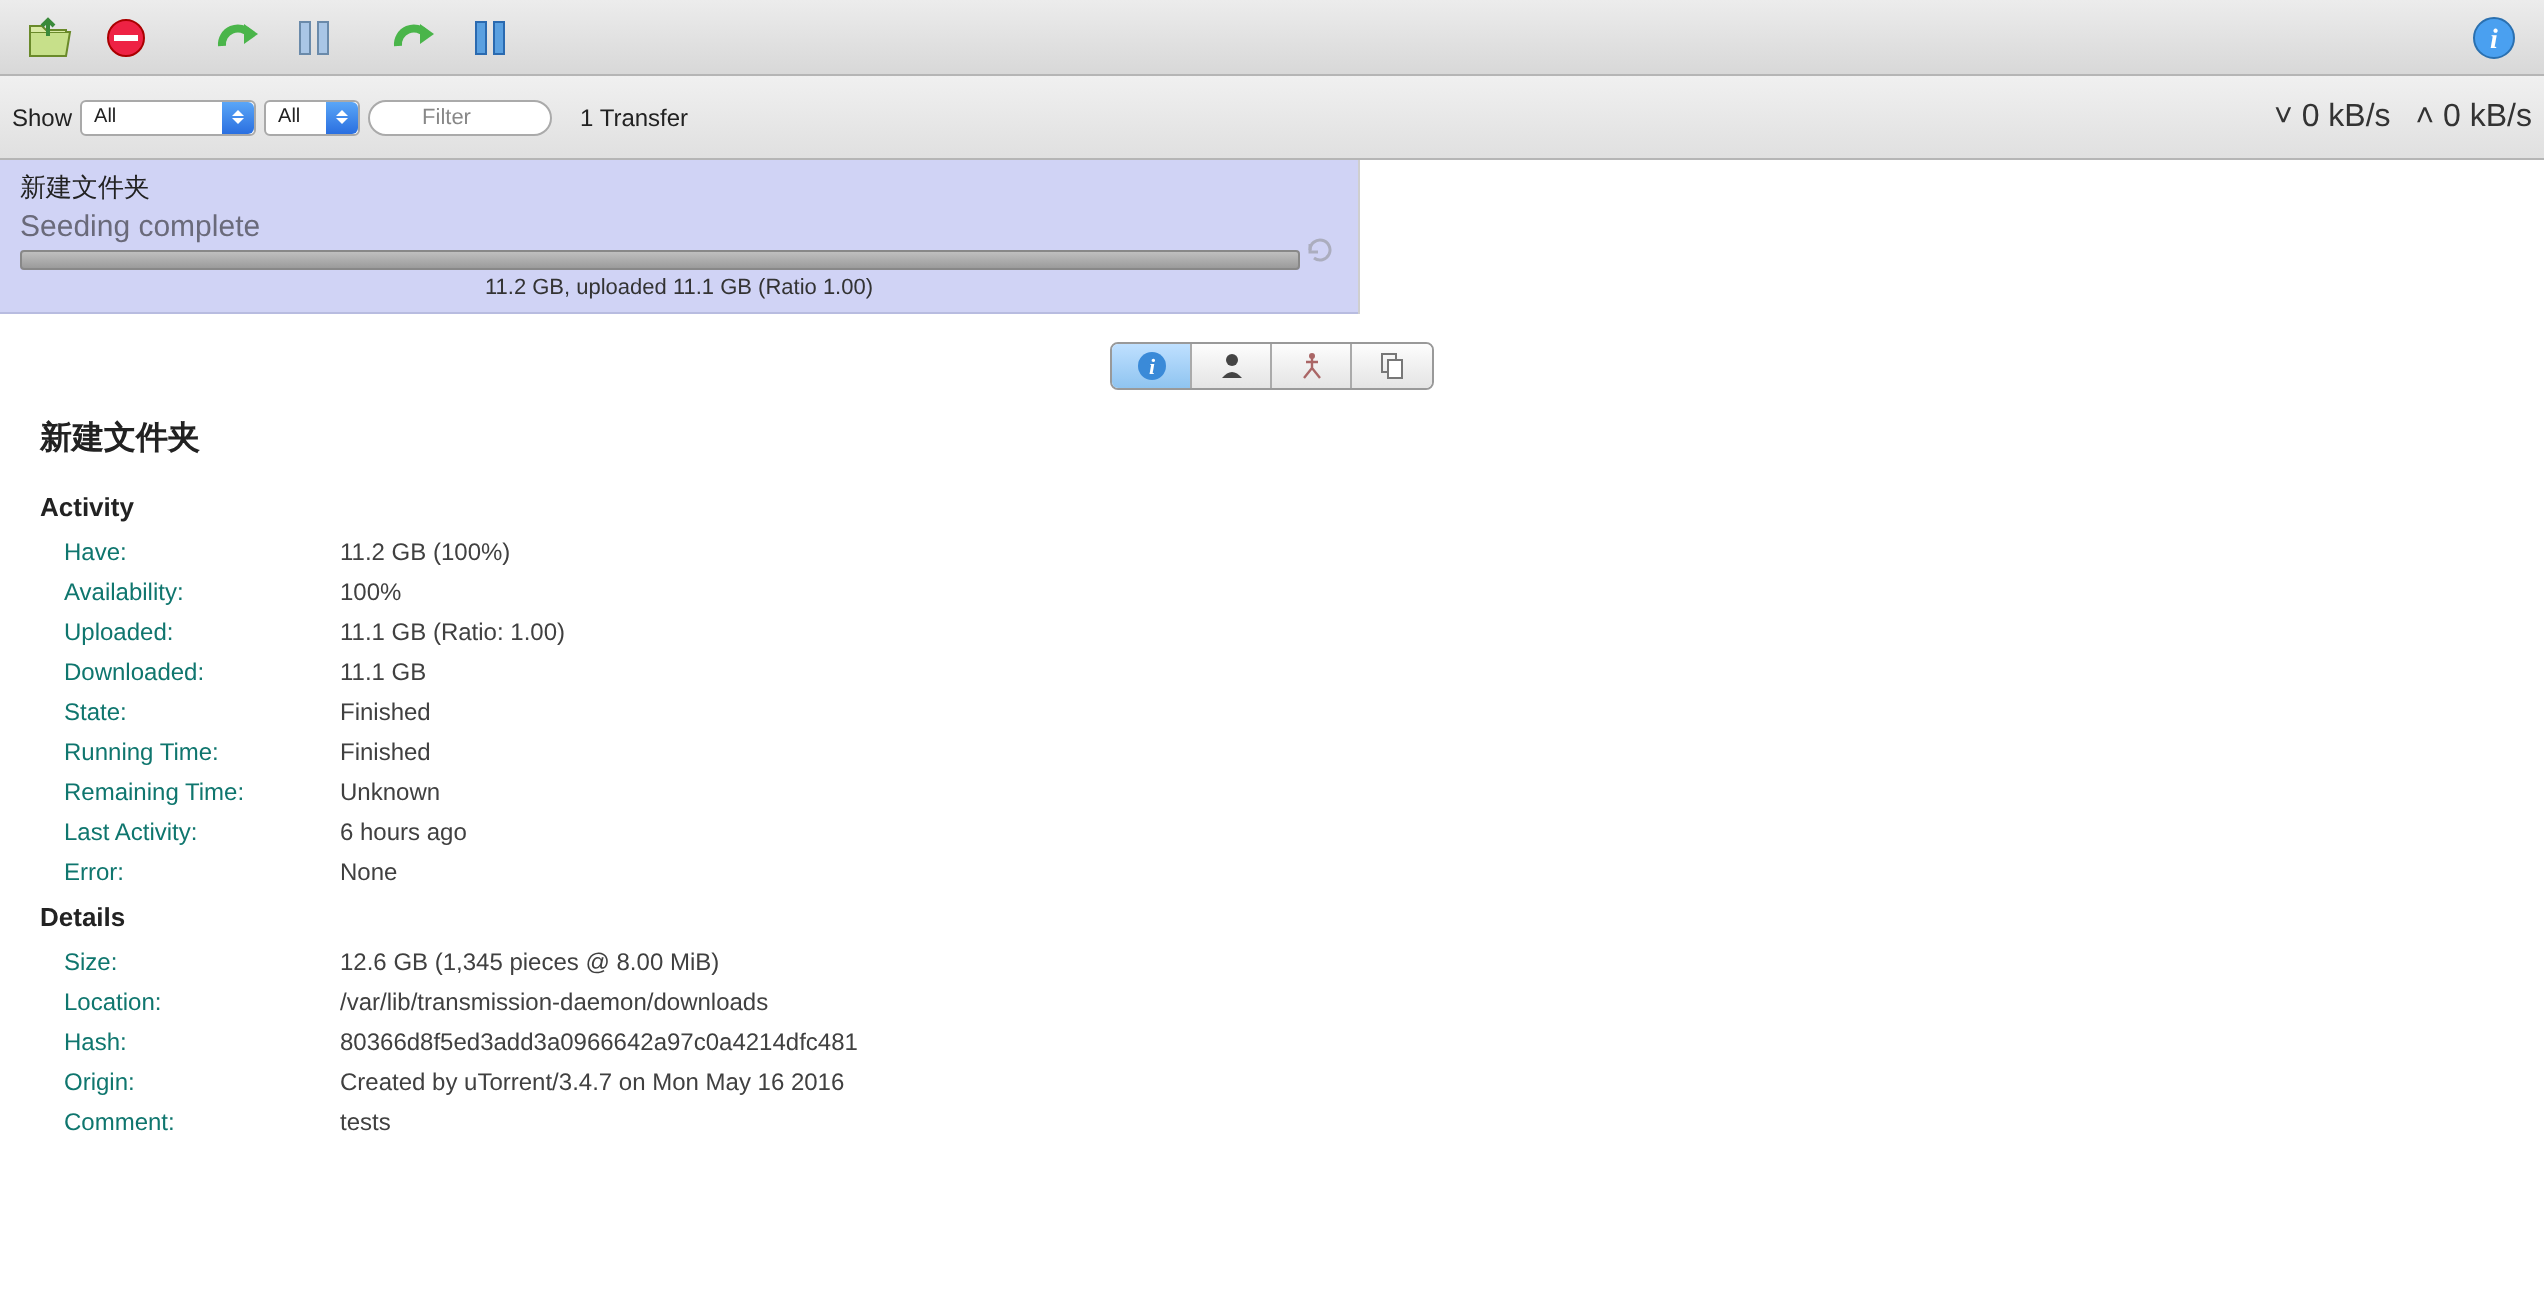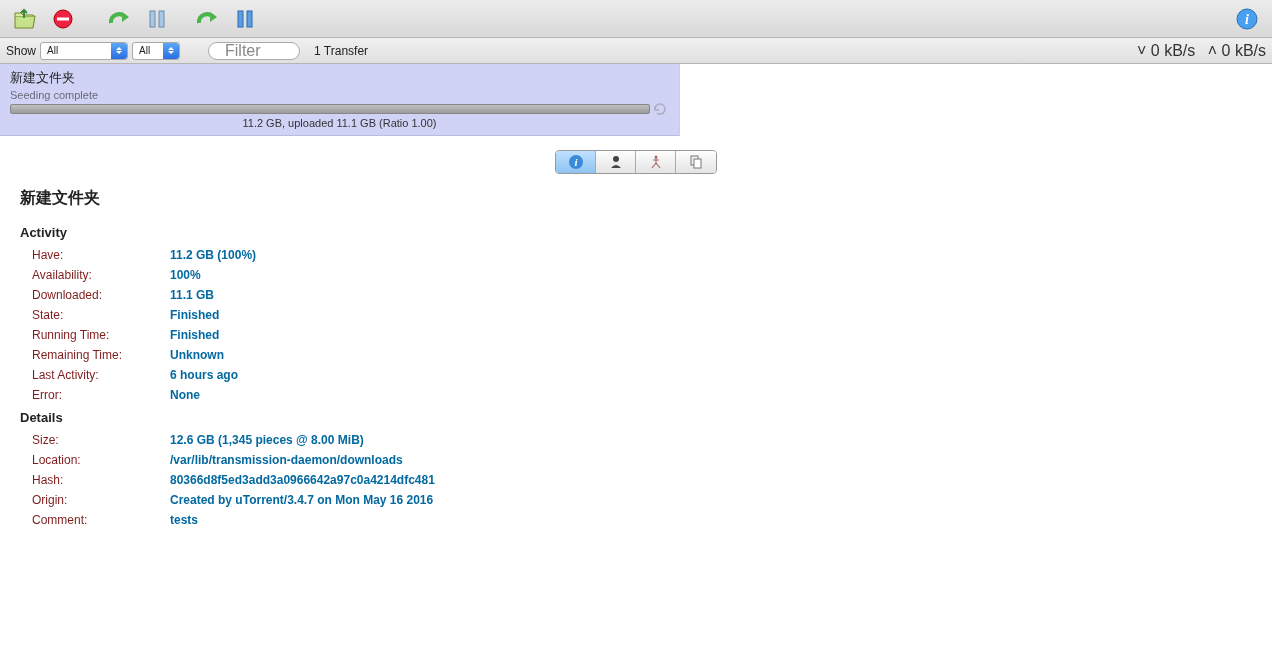--- a/index.html
+++ b/index.html
@@ -23,21 +23,21 @@
 .tool-btn {
   width: 38px;
   height: 30px;
   display: flex;
   align-items: center;
   justify-content: center;
   cursor: pointer;
 }
 .spacer { flex: 1; }
 .statusbar {
-  height: 26px;
+  height: 42px;
   background: linear-gradient(#f0f0f0, #e0e0e0);
   border-bottom: 1px solid #b5b5b5;
   display: flex;
   align-items: center;
   padding: 0 6px;
   font-size: 12px;
 }
 .show-label { margin-right: 4px; }
 .mac-select {
   position: relative;
@@ -70,25 +70,24 @@
   border-left: 3px solid transparent;
   border-right: 3px solid transparent;
 }
 .sel-btn::before { border-bottom: 3px solid #fff; }
 .sel-btn::after { border-top: 3px solid #fff; }
 .filter-input {
   height: 18px;
   width: 92px;
   border: 1px solid #aaa;
   border-radius: 9px;
-  padding: 0 16px;
-  font-size: 16px;
+  padding: 0 26px;
+  font-size: 11px;
   background: #fff;
   margin-right: 8px;
-  margin-left: 24px;
 }
 .filter-input::placeholder { color: #888; }
 .transfer-count { margin-left: 6px; }
 .speed-stats { font-size: 16px; color: #333; }
 .speed-stats span { margin-left: 8px; }
 
 .main {
   display: flex;
   height: calc(655px - 38px - 26px);
   flex-direction: column;
@@ -98,21 +97,21 @@
   border-right: 1px solid #cfcfcf;
   overflow-y: auto;
 }
 .torrent-item {
   background: #d0d3f5;
   border-bottom: 1px solid #b8bce0;
   padding: 5px 10px 6px 10px;
   position: relative;
 }
 .torrent-item .tname { font-size: 13px; color: #222; margin-bottom: 2px; }
-.torrent-item .tstatus { font-size: 11px; color: #6a6a7a; margin-bottom: 3px; }
+.torrent-item .tstatus { font-size: 15px; color: #6a6a7a; margin-bottom: 3px; }
 .progress-bar {
   height: 10px;
   background: linear-gradient(#bfbfbf, #9b9b9b);
   border: 1px solid #888;
   border-radius: 2px;
   margin-bottom: 3px;
   width: 640px;
 }
 .torrent-item .tline { font-size: 11px; color: #333; text-align: center; }
 .sync-icon {
@@ -161,23 +160,23 @@
   margin: 8px 0 8px 0;
 }
 .kv-row {
   display: flex;
   font-size: 12px;
   margin-bottom: 6px;
 }
 .kv-row .k {
   width: 150px;
   padding-left: 12px;
-  color: #7f1d1d;
-}
-.kv-row .v { color: #0369a1; font-weight: bold; }
+  color: #0f766e;
+}
+.kv-row .v { color: #404040; }
 svg { display: block; }
 </style>
 </head>
 <body>
 
 <div class="toolbar">
   <div class="tool-btn">
     <svg width="24" height="22" viewBox="0 0 24 22">
       <path d="M2 8 L2 20 L20 20 L22 8 Z" fill="#c7e08a" stroke="#6a8a2a"></path>
       <path d="M2 8 L2 5 L8 5 L10 7 L20 7 L20 8" fill="#d9eaa5" stroke="#6a8a2a"></path>
@@ -295,20 +294,24 @@
     <div id="activity-rows">
         <div class="kv-row">
           <div class="k">Have:</div>
           <div class="v">11.2 GB (100%)</div>
         </div>
         <div class="kv-row">
           <div class="k">Availability:</div>
           <div class="v">100%</div>
         </div>
         <div class="kv-row">
+          <div class="k">Uploaded:</div>
+          <div class="v">11.1 GB (Ratio: 1.00)</div>
+        </div>
+        <div class="kv-row">
           <div class="k">Downloaded:</div>
           <div class="v">11.1 GB</div>
         </div>
         <div class="kv-row">
           <div class="k">State:</div>
           <div class="v">Finished</div>
         </div>
         <div class="kv-row">
           <div class="k">Running Time:</div>
           <div class="v">Finished</div>

